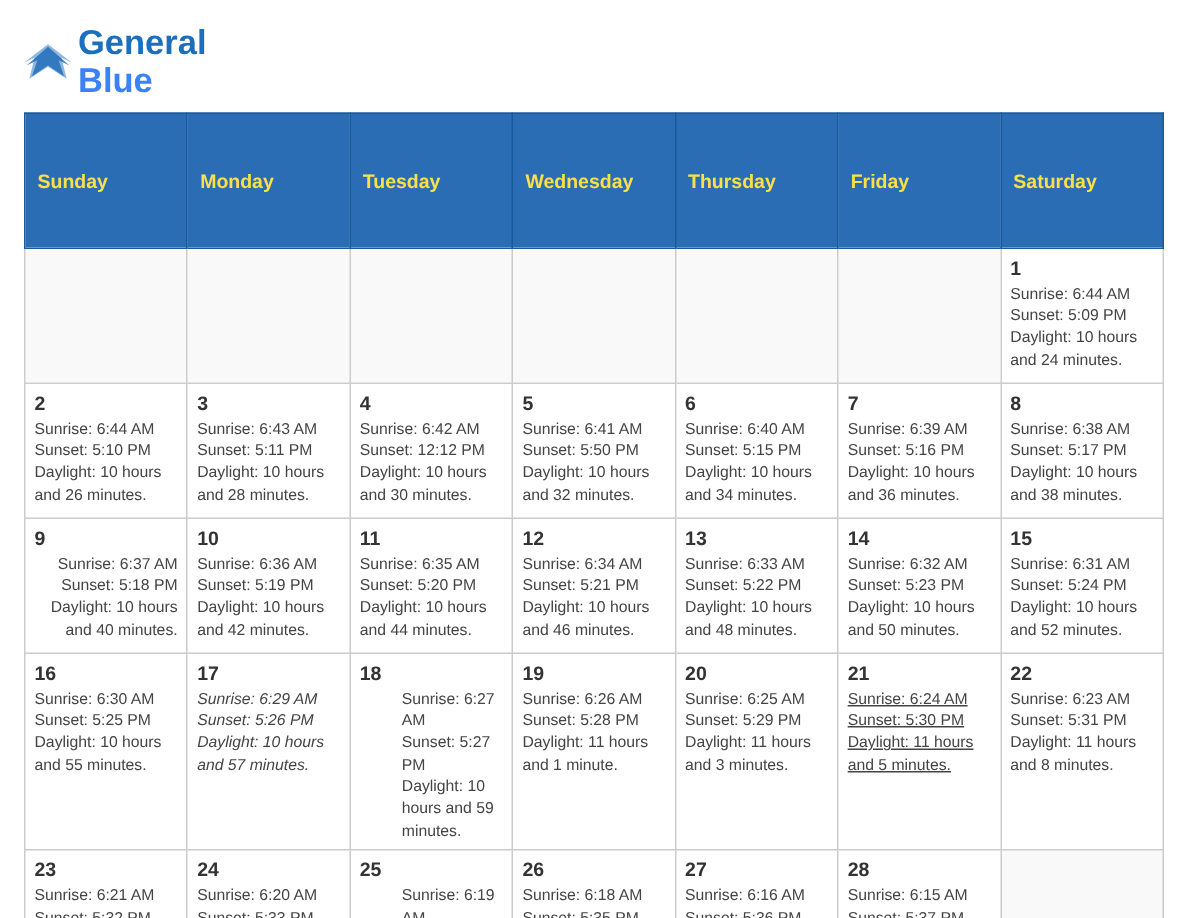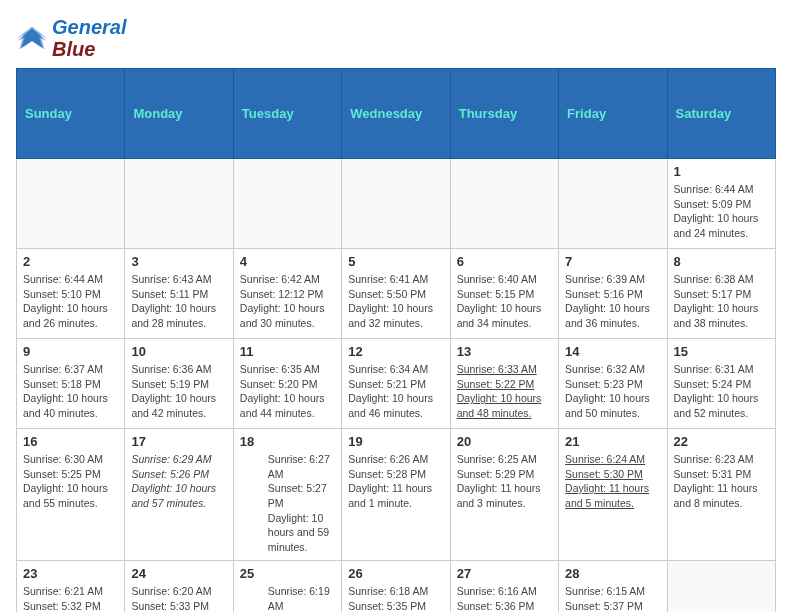--- a/index.html
+++ b/index.html
@@ -15,25 +15,24 @@
       justify-content: space-between;
       align-items: flex-start;
       margin-bottom: 8px;
     }
     .logo {
       display: flex;
       align-items: center;
       gap: 4px;
     }
     .logo-text {
-      font-size: 20px;
+      font-size: 23px;
       font-weight: bold;
       color: #333;
       line-height: 1.1;
-      font-style: italic;
     }
     .logo-text span {
       color: #1a6fbf;
     }
     .logo-bird {
       width: 32px;
       height: 28px;
     }
     .title-block {
       text-align: right;
@@ -47,21 +46,21 @@
       font-size: 15px;
       color: #555;
     }
     .calendar {
       width: 100%;
       border-collapse: collapse;
       border: 1px solid #ccc;
     }
     .calendar th {
       background: #2a6db5;
-      color: #5eead4;
+      color: #fde047;
       font-size: 13px;
       font-weight: bold;
       padding: 22px 8px;
       text-align: left;
       border: 1px solid #1a5a9a;
     }
     .calendar td {
       vertical-align: top;
       border: 1px solid #ccc;
       padding: 5px 6px;
@@ -95,21 +94,21 @@
 
 <div class="header">
   <div class="logo">
     <svg class="logo-bird" viewBox="0 0 36 30" xmlns="http://www.w3.org/2000/svg">
       <polygon points="18,4 34,18 26,14 30,26 18,18 6,26 10,14 2,18" fill="#2a6db5" opacity="0.85"></polygon>
       <polygon points="18,2 36,16 28,12 32,28 18,19 4,28 8,12 0,16" fill="#1a6fbf" opacity="0.5"></polygon>
     </svg>
     <div>
       <div class="logo-text">
         <span>General</span><br>
-        <span style="color:#7f1d1d">Blue</span>
+        <span style="color:#3b82f6">Blue</span>
       </div>
     </div>
   </div>
   <div class="title-block">
     <div class="month-title"></div>
     <div class="location"></div>
   </div>
 </div>
 
 <table class="calendar">
@@ -179,21 +178,21 @@
         <td>
           <span class="day-num">8</span>
           <div class="day-info" style="white-space: pre-line;">Sunrise: 6:38 AM
 Sunset: 5:17 PM
 Daylight: 10 hours and 38 minutes.</div>
         </td>
       </tr>
       <tr>
         <td>
           <span class="day-num">9</span>
-          <div class="day-info" style="white-space: pre-line;">Sunrise: 6:37 AM
+          <div class="day-info" style="white-space: pre-line; text-align: right;">Sunrise: 6:37 AM
 Sunset: 5:18 PM
 Daylight: 10 hours and 40 minutes.</div>
         </td>
         <td>
           <span class="day-num">10</span>
           <div class="day-info" style="white-space: pre-line;">Sunrise: 6:36 AM
 Sunset: 5:19 PM
 Daylight: 10 hours and 42 minutes.</div>
         </td>
         <td>
@@ -203,21 +202,21 @@
 Daylight: 10 hours and 44 minutes.</div>
         </td>
         <td>
           <span class="day-num">12</span>
           <div class="day-info" style="white-space: pre-line;">Sunrise: 6:34 AM
 Sunset: 5:21 PM
 Daylight: 10 hours and 46 minutes.</div>
         </td>
         <td>
           <span class="day-num">13</span>
-          <div class="day-info" style="white-space: pre-line; text-decoration: underline;">Sunrise: 6:33 AM
+          <div class="day-info" style="white-space: pre-line;">Sunrise: 6:33 AM
 Sunset: 5:22 PM
 Daylight: 10 hours and 48 minutes.</div>
         </td>
         <td>
           <span class="day-num">14</span>
           <div class="day-info" style="white-space: pre-line;">Sunrise: 6:32 AM
 Sunset: 5:23 PM
 Daylight: 10 hours and 50 minutes.</div>
         </td>
         <td>

